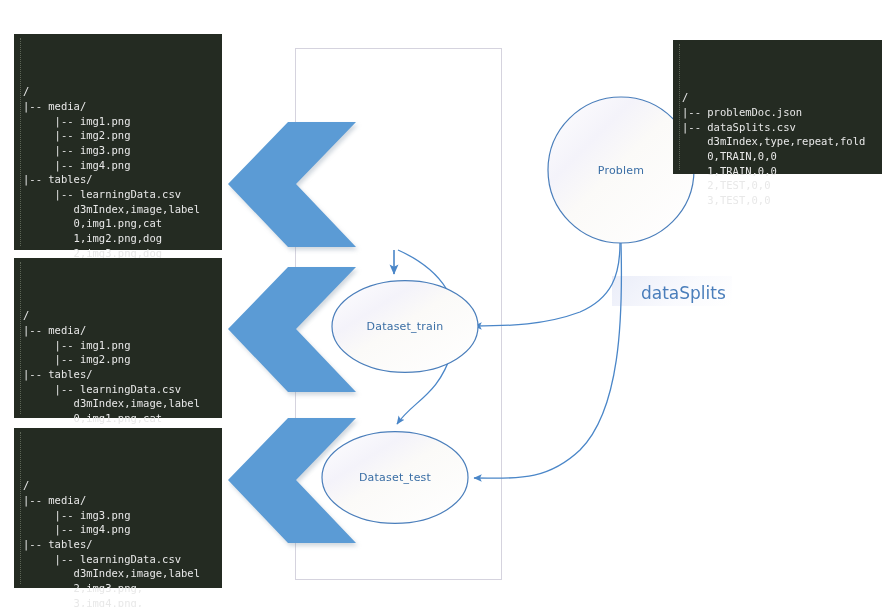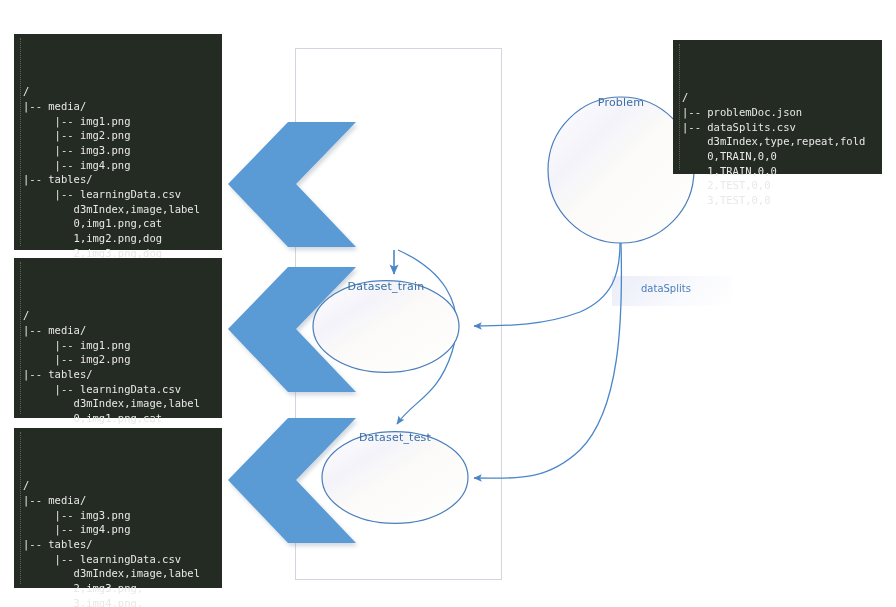--- a/index.html
+++ b/index.html
@@ -62,20 +62,21 @@
     position: absolute;
     z-index: 20;
     filter: drop-shadow(2px 3px 2px rgba(120,140,160,0.35));
   }
 
   
   .node {
     position: absolute;
     z-index: 25;
     display: flex;
+    align-items: center;
     justify-content: center;
   }
   .node svg { position: absolute; left: 0; top: 0; overflow: visible; }
   .node .label {
     position: relative;
     z-index: 2;
     color: #3a6ea5;
     font-family: "DejaVu Sans", sans-serif;
     font-size: 11px;
     letter-spacing: 0.2px;
@@ -92,21 +93,21 @@
     z-index: 22;
     overflow: visible;
   }
 
   
   .edge-label {
     position: absolute;
     z-index: 30;
     color: #4a7ebb;
     font-family: "DejaVu Sans", sans-serif;
-    font-size: 10px;
+    font-size: 17px;
     white-space: nowrap;
   }
   .edge-label-bg {
     position: absolute;
     z-index: 21;
     background: linear-gradient(135deg, rgba(233,236,248,0.95) 0%, rgba(247,248,253,0.7) 60%, rgba(255,255,255,0) 100%);
   }
 </style>
 </head>
 <body>
@@ -158,21 +159,21 @@
   <div class="edge-label-bg" style="left:612px; top:276px; width:120px; height:30px;"></div>
 
 
   <div class="node" style="left:547px; top:96px; width:148px; height:148px;">
     <svg width="148" height="148" viewBox="0 0 148 148">
       <ellipse cx="74" cy="74" rx="73" ry="73" fill="url(#nodeFill)" stroke="#4a7ebb" stroke-width="1.2"></ellipse>
     </svg>
     <span class="label">Problem</span>
   </div>
 
-  <div class="node" style="left:312px; top:280px; width:148px; height:93px;">
+  <div class="node" style="left:331px; top:280px; width:148px; height:93px;">
     <svg width="148" height="93" viewBox="0 0 148 93">
       <ellipse cx="74" cy="46.5" rx="73" ry="45.8" fill="url(#nodeFill)" stroke="#4a7ebb" stroke-width="1.2"></ellipse>
     </svg>
     <span class="label">Dataset_train</span>
   </div>
 
   <div class="node" style="left:321px; top:431px; width:148px; height:93px;">
     <svg width="148" height="93" viewBox="0 0 148 93">
       <ellipse cx="74" cy="46.5" rx="73" ry="45.8" fill="url(#nodeFill)" stroke="#4a7ebb" stroke-width="1.2"></ellipse>
     </svg>

